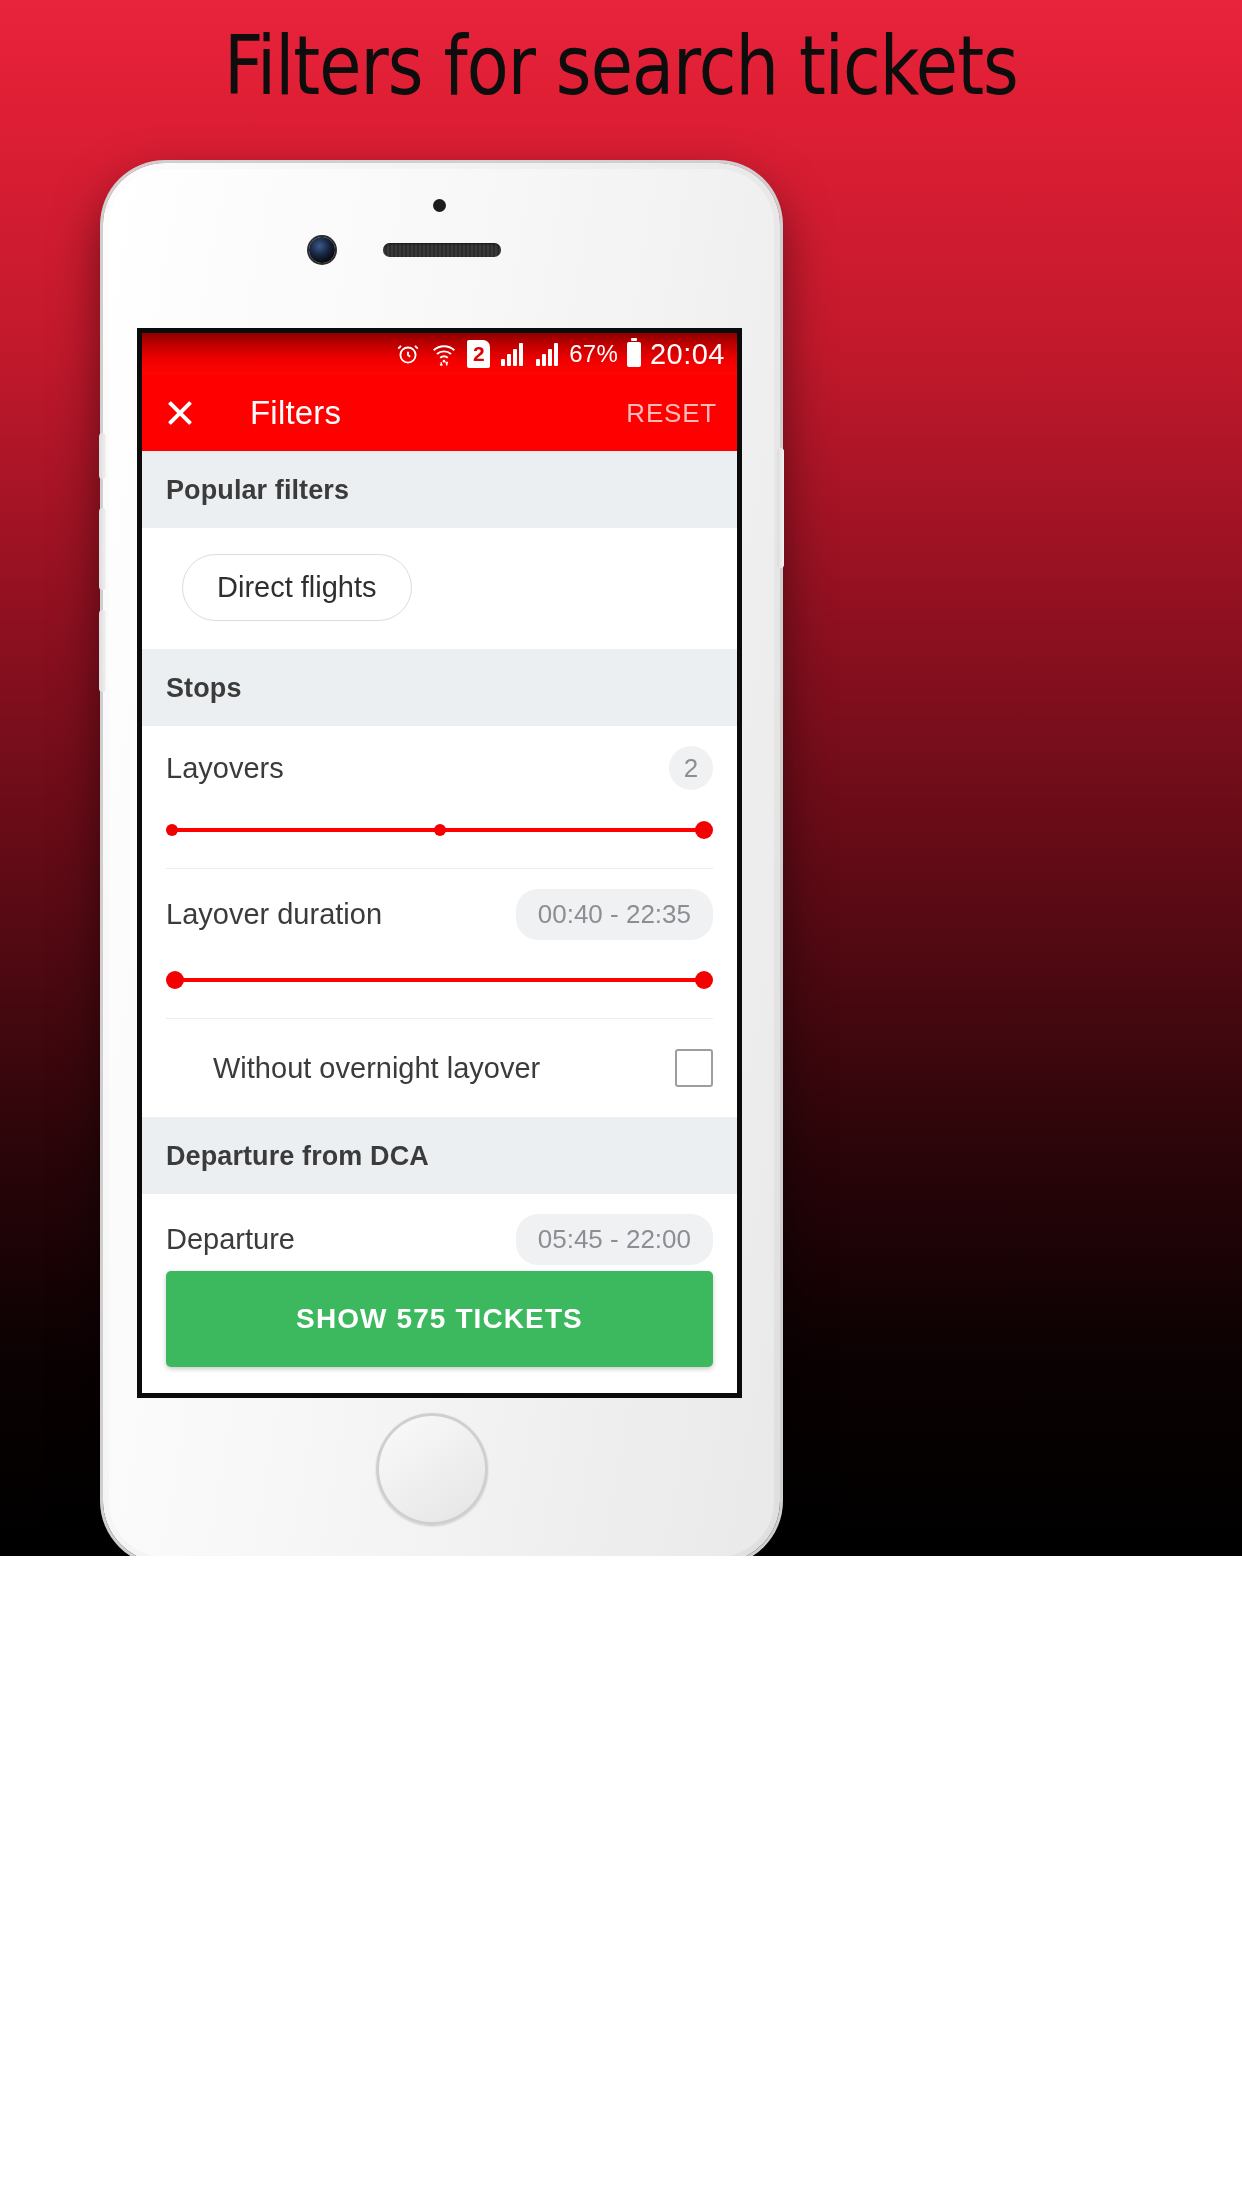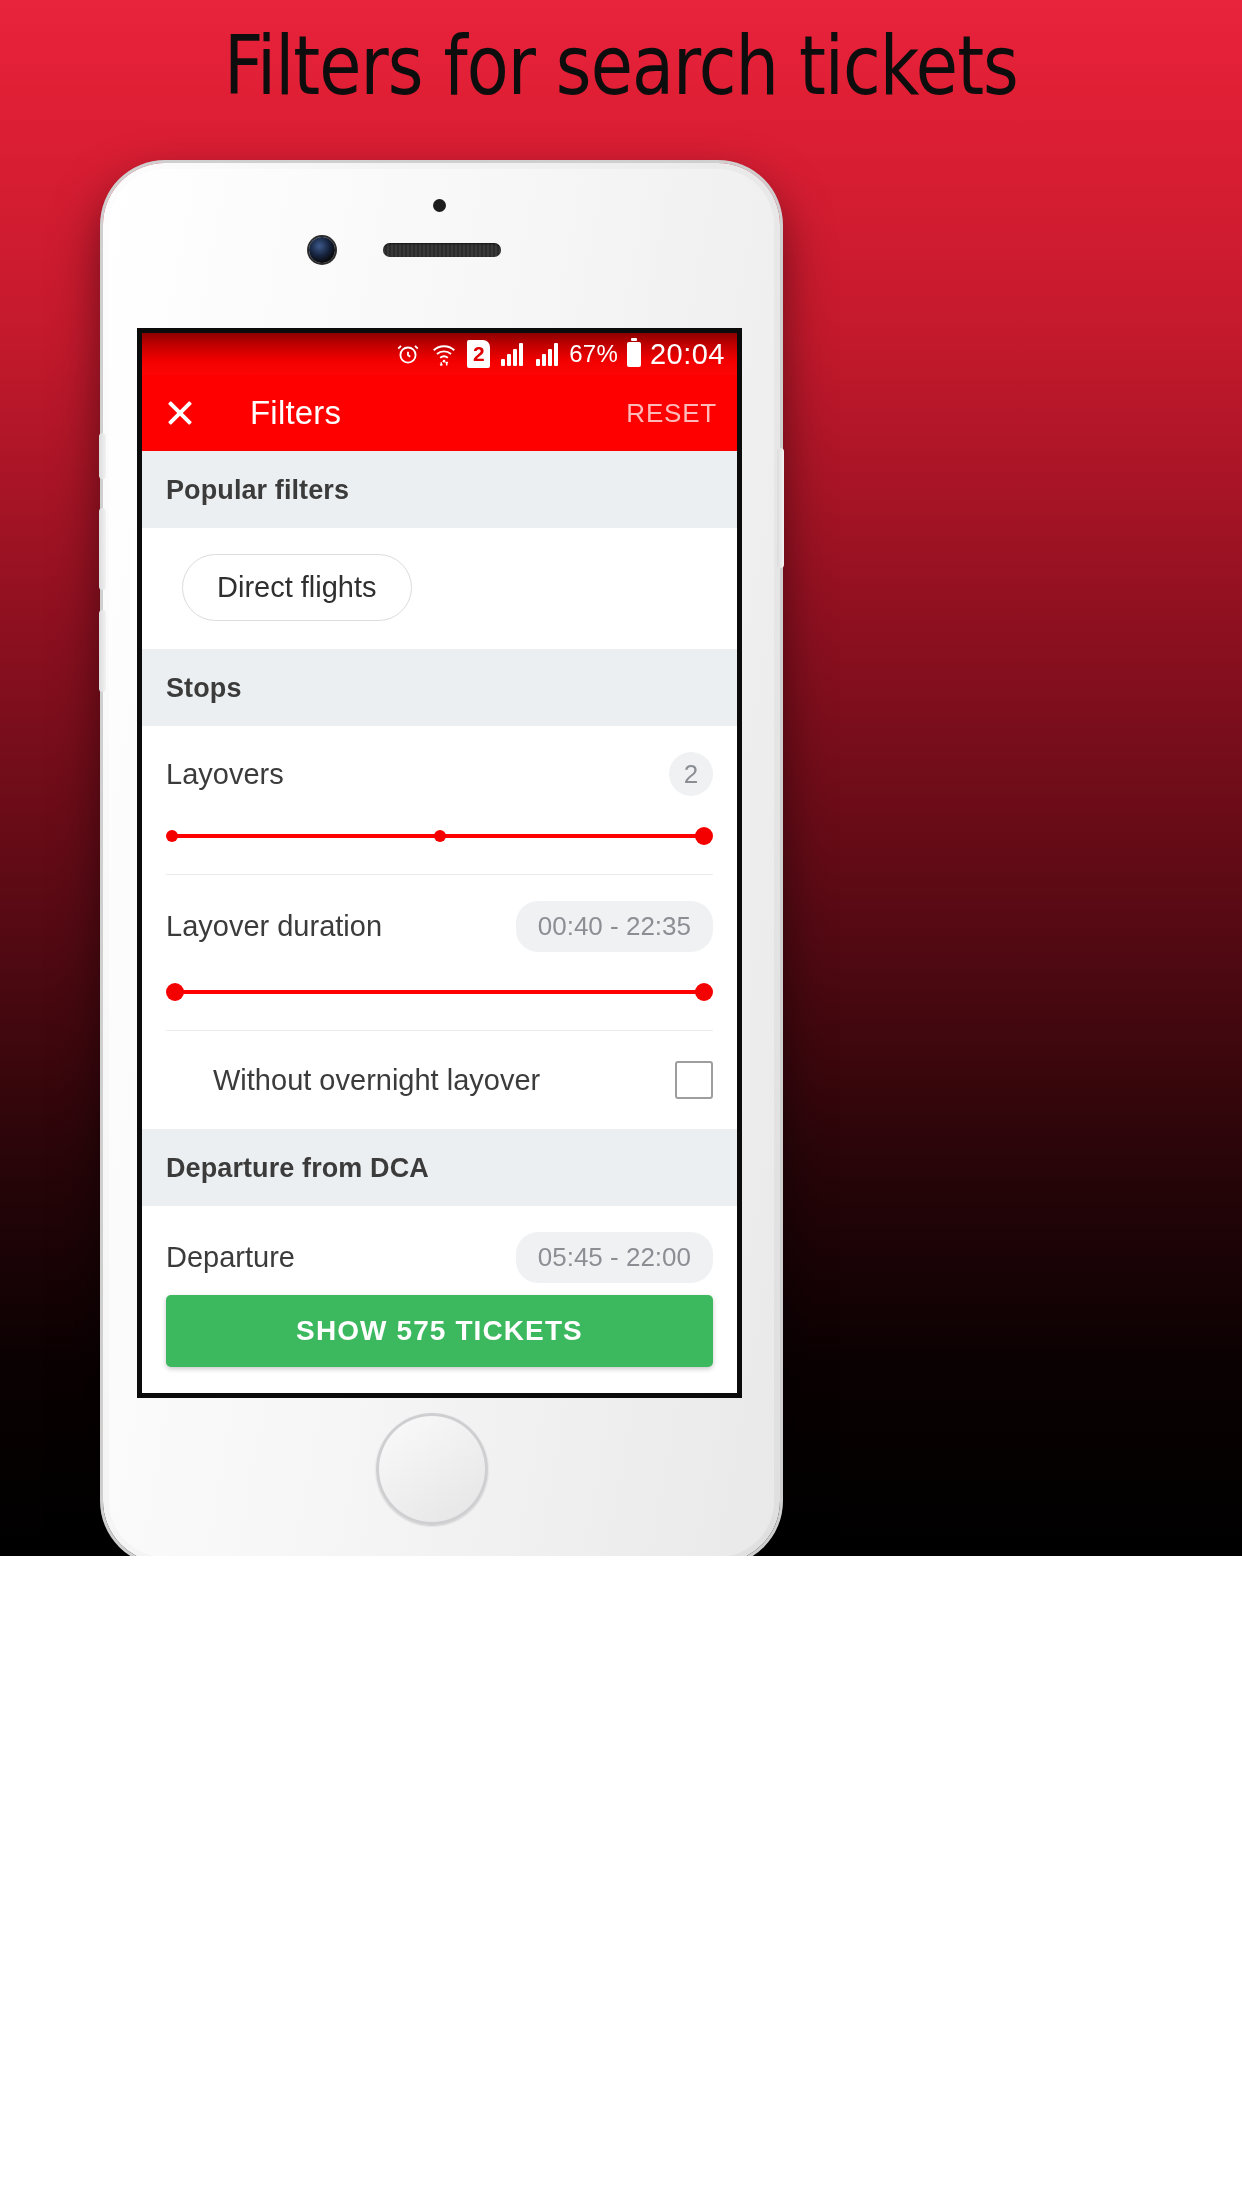--- a/index.html
+++ b/index.html
@@ -231,21 +231,21 @@
     font-size: 29px;
     color: #2f2f2f;
     background: #fff;
     cursor: pointer;
   }
 
   .row {
     display: flex;
     align-items: center;
     justify-content: space-between;
-    padding: 26px 24px 10px 24px;
+    padding: 20px 24px 10px 24px;
   }
   .row-label {
     font-size: 29px;
     color: #3b3b3b;
   }
   .pill-value {
     background: #f0f1f3;
     border-radius: 22px;
     padding: 10px 22px;
     font-size: 26px;
@@ -313,21 +313,21 @@
   }
   #cta-button {
     width: 100%;
     background: #3cb85f;
     border: none;
     border-radius: 5px;
     color: #fff;
     font-size: 28px;
     font-weight: 700;
     letter-spacing: 1.1px;
-    padding: 20px 0;
+    padding: 32px 0;
     cursor: pointer;
     font-family: "Liberation Sans", sans-serif;
     box-shadow: 0 2px 5px rgba(0,0,0,0.22);
   }
 </style>
 </head>
 <body>
 
 <div id="promo">
 

